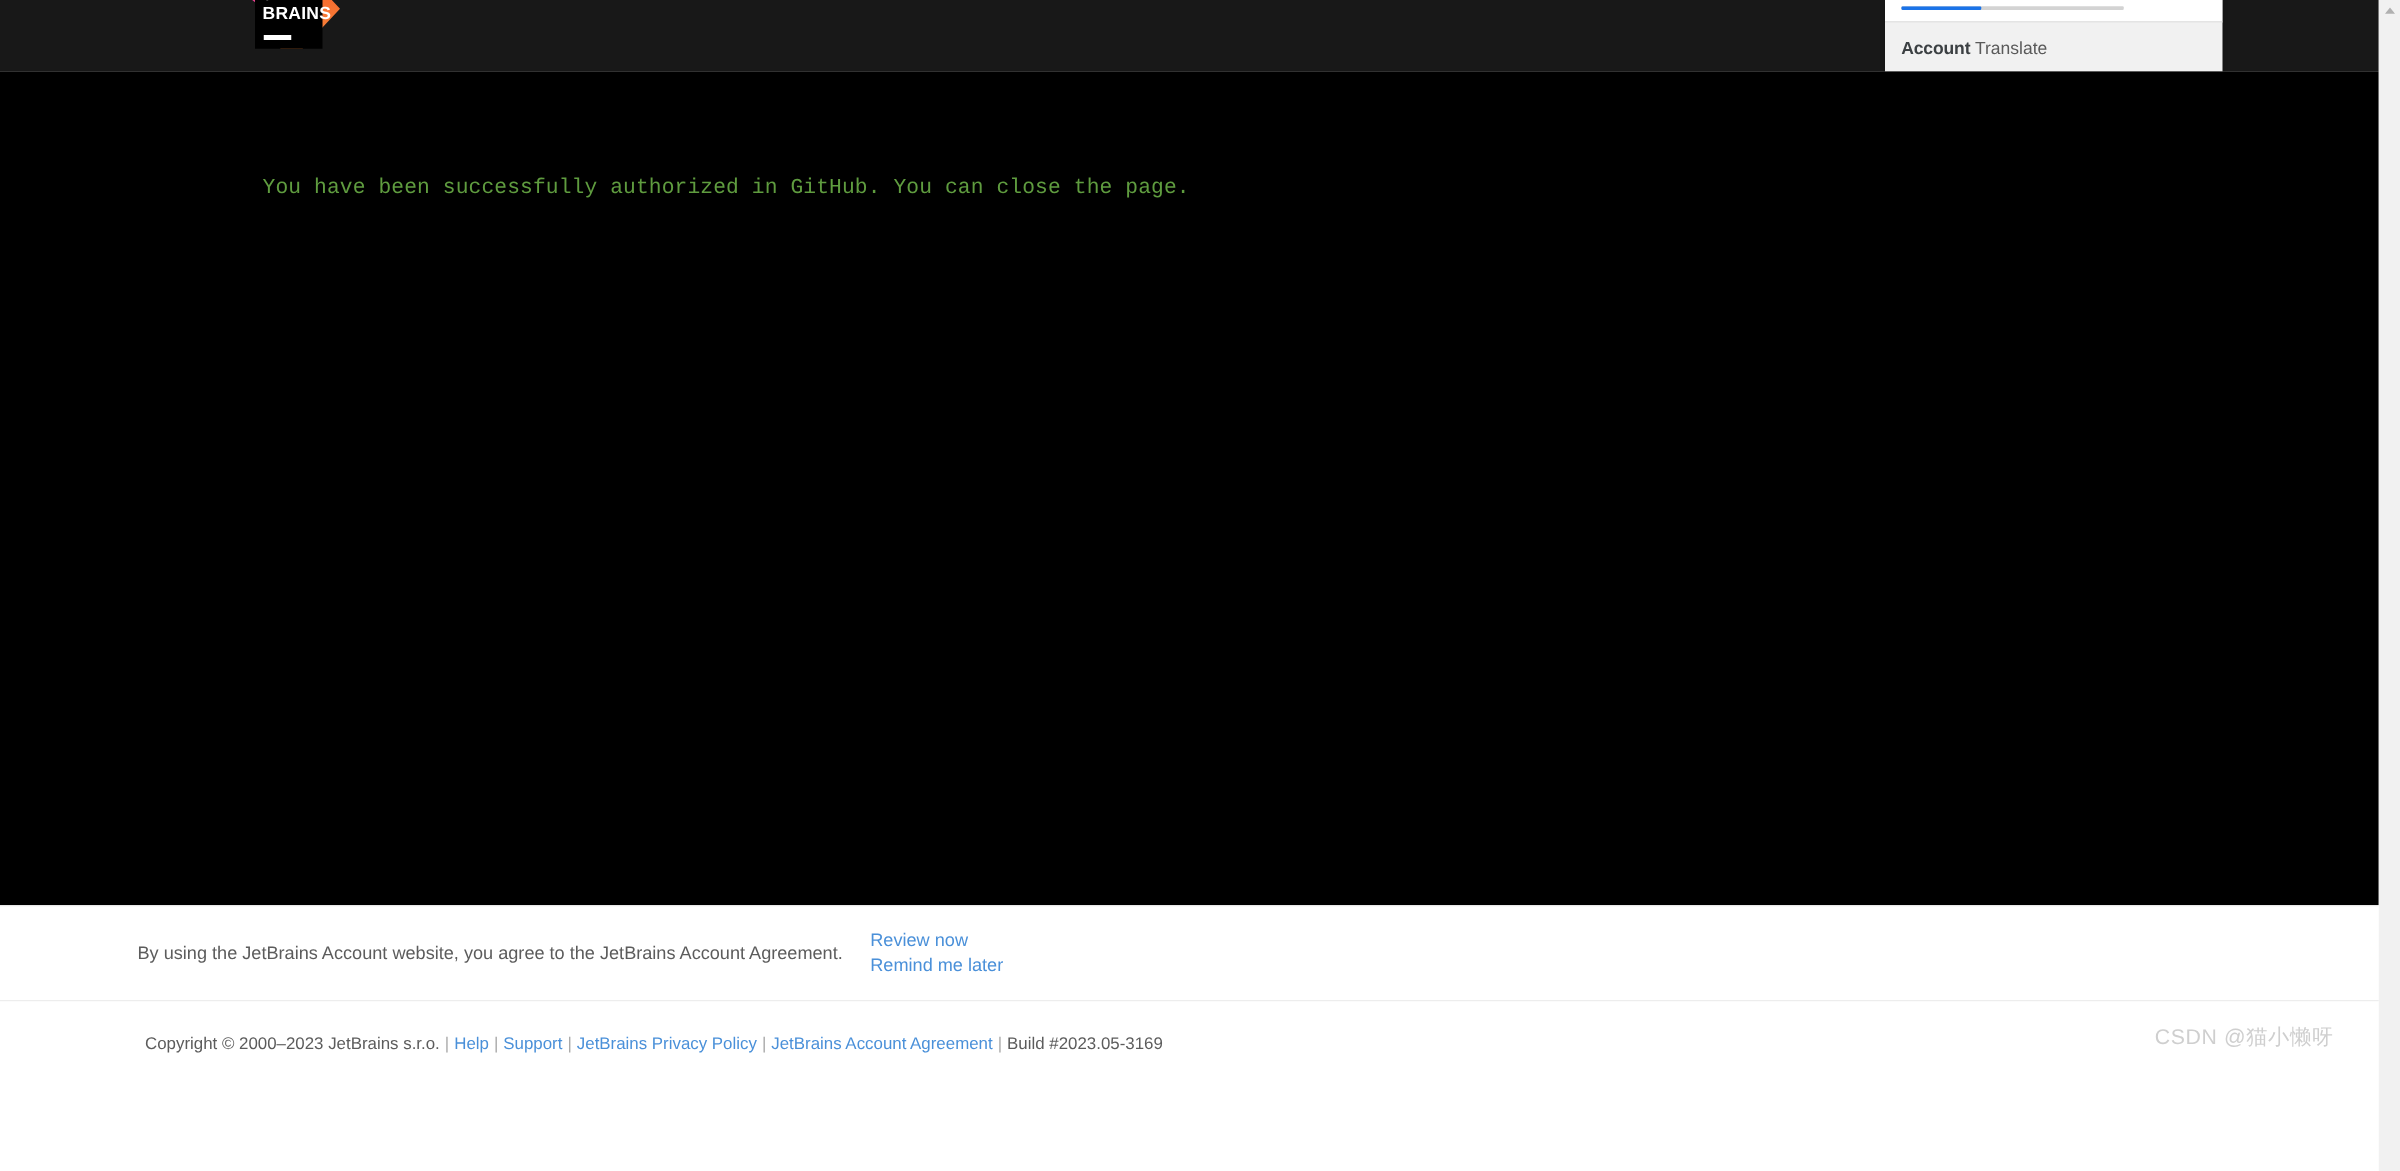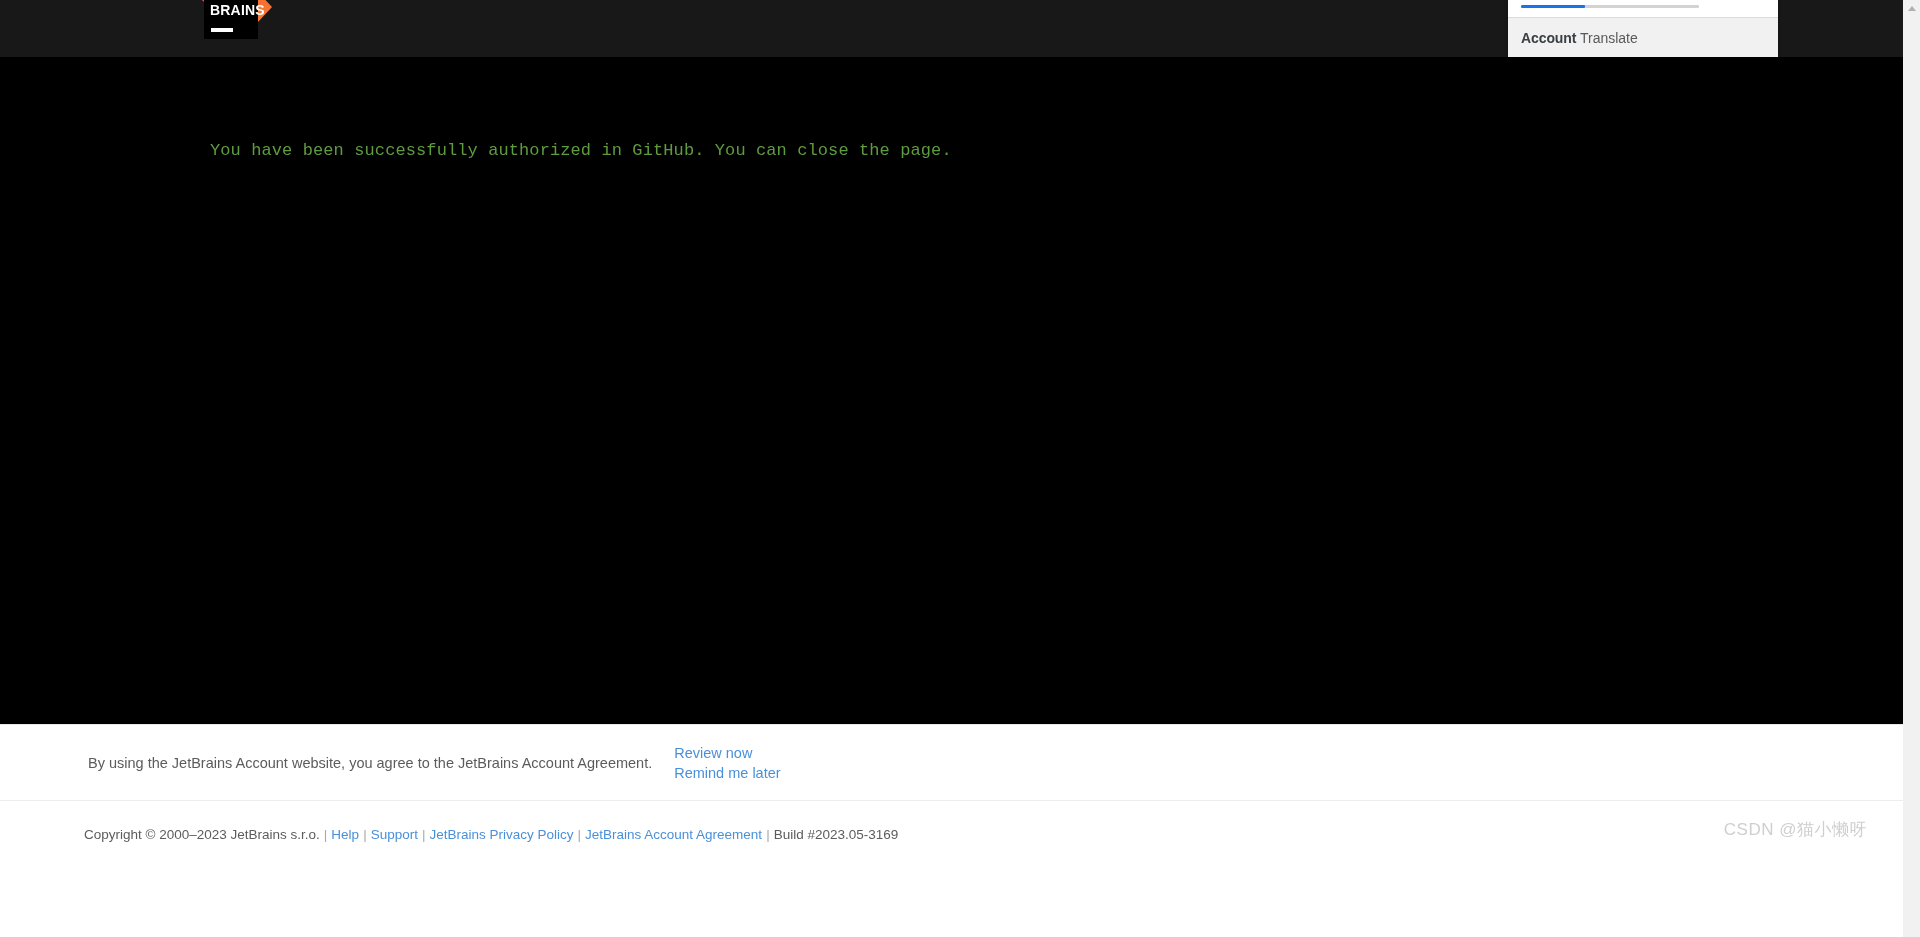--- a/index.html
+++ b/index.html
@@ -63,21 +63,21 @@
   }
 
   
   .agreement-banner {
     flex: 0 0 76px;
     position: relative;
     border-top: 1px solid #e8e8e8;
     background: #ffffff;
     display: flex;
     align-items: center;
-    padding-left: 88px;
+    padding-left: 110px;
   }
   .agreement-text {
     font-size: 14.5px;
     color: #5c5c5c;
     line-height: 20px;
   }
   .agreement-links {
     display: inline-flex;
     margin-left: 22px;
     flex-direction: column;
@@ -92,21 +92,21 @@
   }
   .agreement-links a:last-child { margin-right: 0; }
 
   
   .site-footer {
     flex: 0 0 60px;
     border-top: 1px solid #ededed;
     background: #ffffff;
     display: flex;
     align-items: flex-start;
-    padding-left: 84px;
+    padding-left: 116px;
     padding-top: 25px;
     position: relative;
   }
   .copyright-line {
     font-size: 13.5px;
     color: #5c5c5c;
     line-height: 18px;
     white-space: nowrap;
   }
   .copyright-line a {

